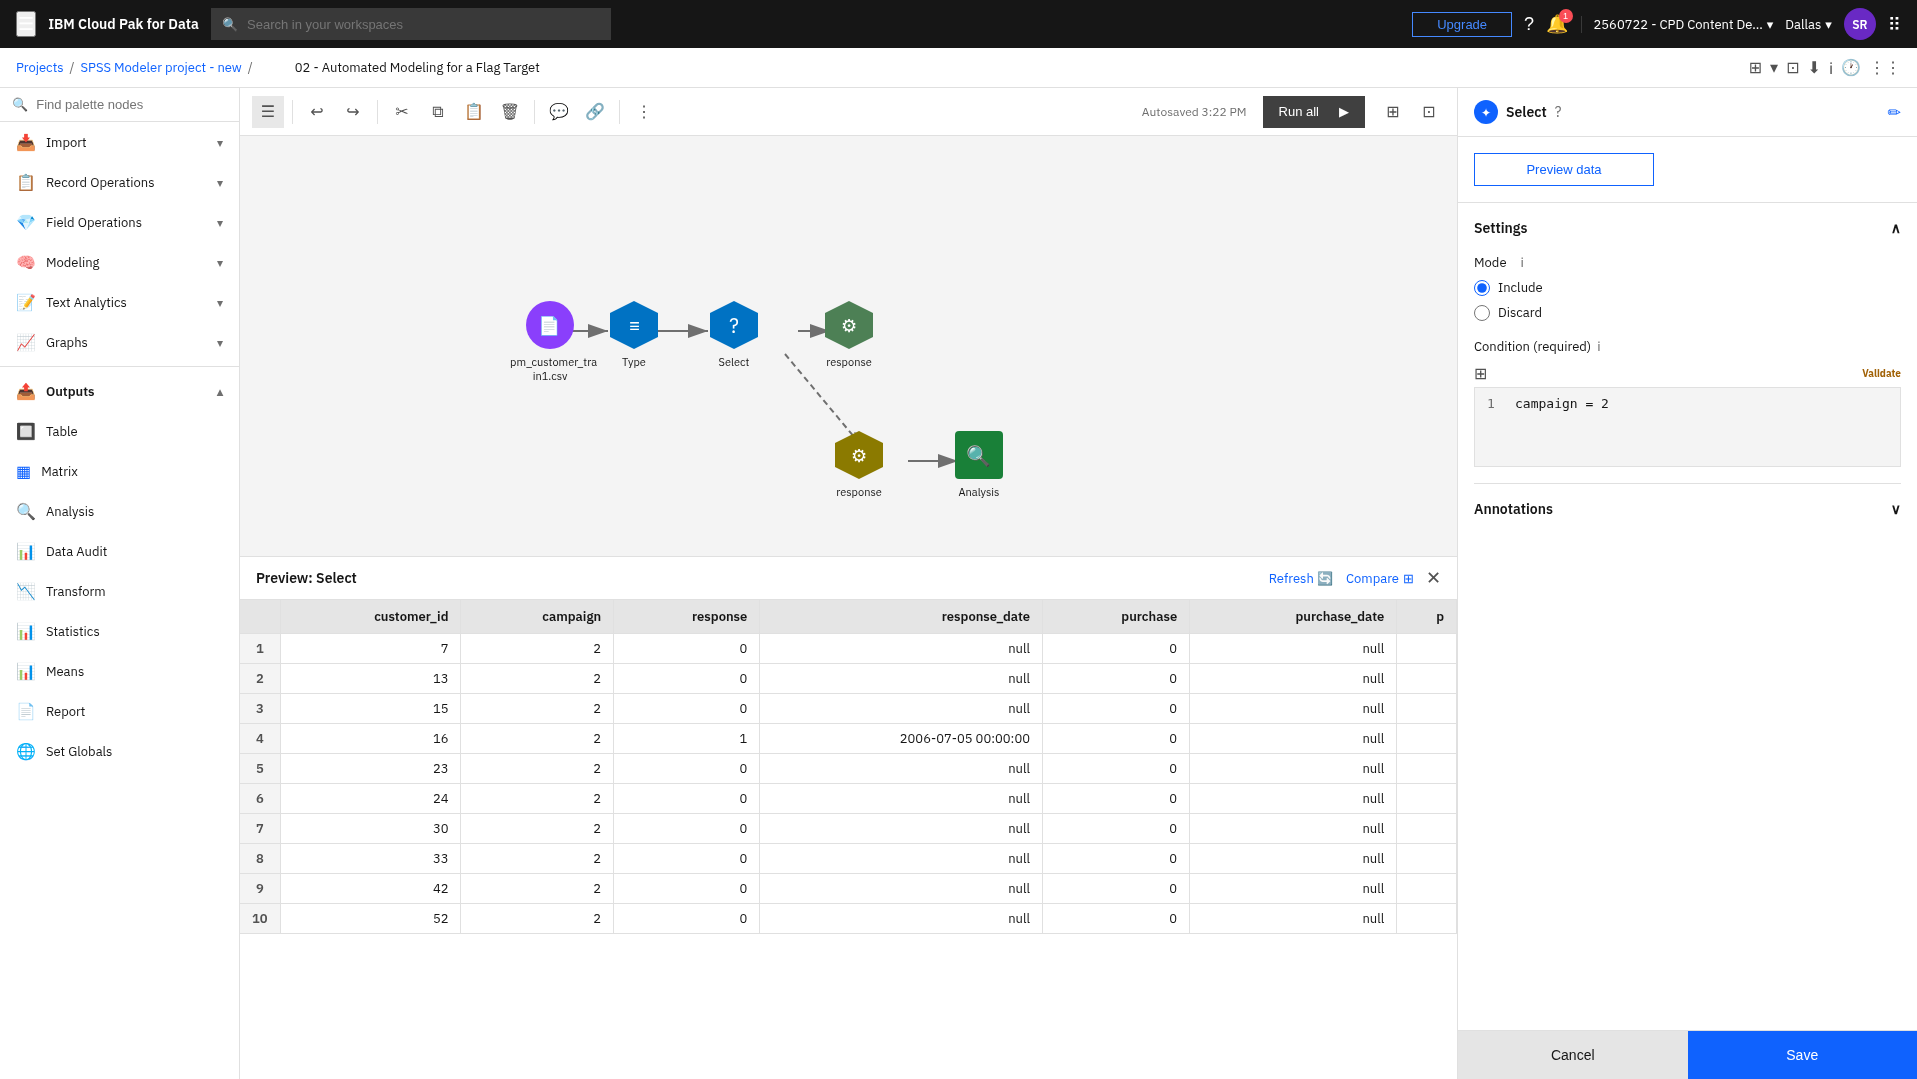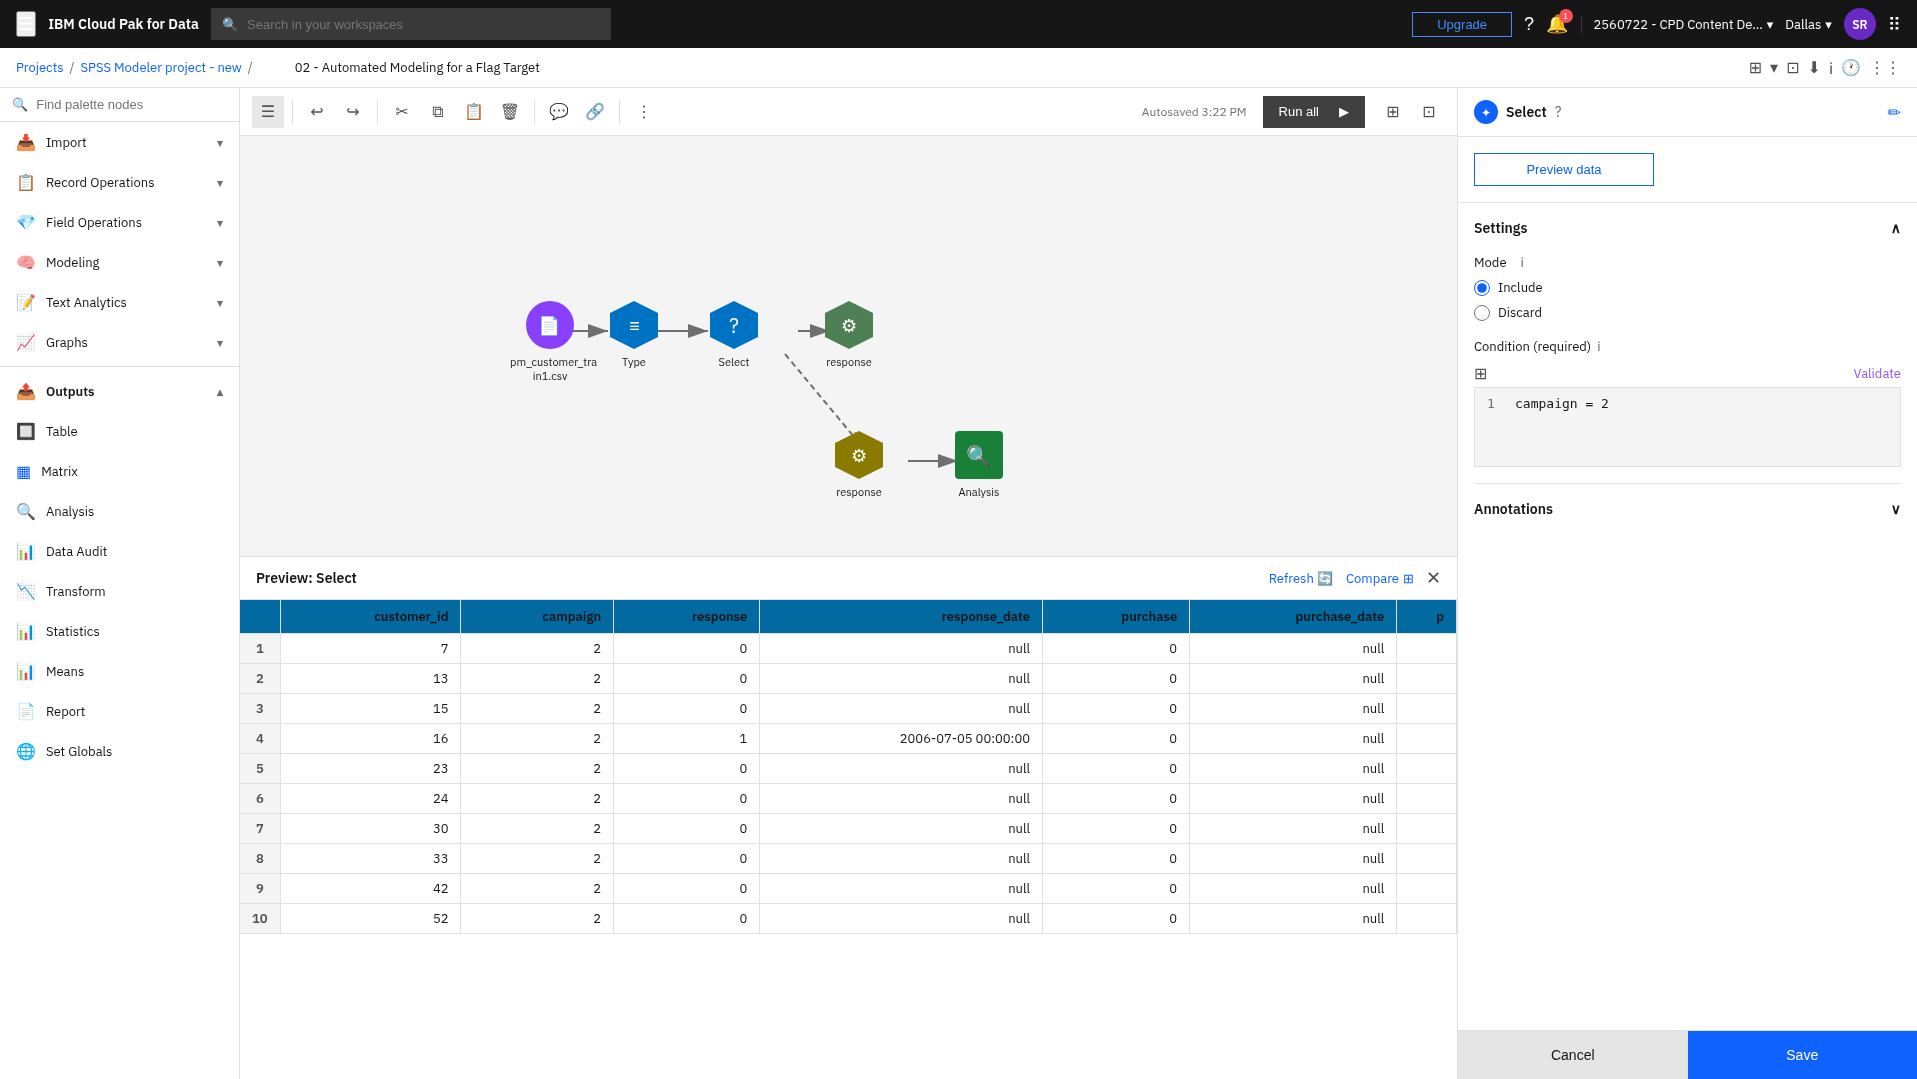--- a/index.html
+++ b/index.html
@@ -134,21 +134,21 @@
       gap: 12px;
     }
     .preview-title { font-size: 14px; font-weight: 600; color: #161616; flex: 1; }
     .preview-actions { display: flex; align-items: center; gap: 12px; }
     .preview-link { color: #0f62fe; cursor: pointer; font-size: 13px; display: flex; align-items: center; gap: 4px; }
     .close-preview { background: transparent; border: none; cursor: pointer; font-size: 18px; color: #525252; }
 
     .preview-table-wrapper { overflow: auto; flex: 1; }
     .preview-table { width: 100%; border-collapse: collapse; font-size: 13px; }
     .preview-table th {
-      background: #0369a1; border-bottom: 1px solid #e0e0e0; border-right: 1px solid #e0e0e0;
+      background: #e5e5e5; border-bottom: 1px solid #e0e0e0; border-right: 1px solid #e0e0e0;
       padding: 8px 12px; text-align: right; font-weight: 600; color: #161616; white-space: nowrap;
     }
     .preview-table th:first-child { width: 40px; }
     .preview-table td {
       border-bottom: 1px solid #e0e0e0; border-right: 1px solid #e0e0e0;
       padding: 6px 12px; text-align: right; color: #161616;
     }
     .preview-table td:first-child { background: #f4f4f4; font-weight: 600; color: #525252; text-align: center; }
 
     
@@ -183,21 +183,21 @@
     .radio-option input[type="radio"] { accent-color: #0f62fe; width: 16px; height: 16px; }
 
     .condition-label {
       font-size: 13px; color: #161616; margin-bottom: 8px;
       display: flex; align-items: center; gap: 6px;
     }
     .condition-toolbar {
       display: flex; align-items: center; margin-bottom: 4px;
     }
     .condition-toolbar-icon { font-size: 16px; color: #525252; cursor: pointer; }
-    .validate-btn { margin-left: auto; color: #8b5cf6; cursor: pointer; font-size: 13px; font-weight: 400; }
+    .validate-btn { margin-left: auto; color: #a16207; cursor: pointer; font-size: 10px; font-weight: 700; }
     .condition-editor {
       background: #f4f4f4; border: 1px solid #e0e0e0; font-family: monospace;
       font-size: 13px; padding: 8px 12px; min-height: 80px; color: #161616;
     }
     .condition-line { display: flex; gap: 8px; }
     .condition-line .line-num { color: #6f6f6f; min-width: 20px; }
 
     .annotations-section {
       padding: 0 16px;
     }

